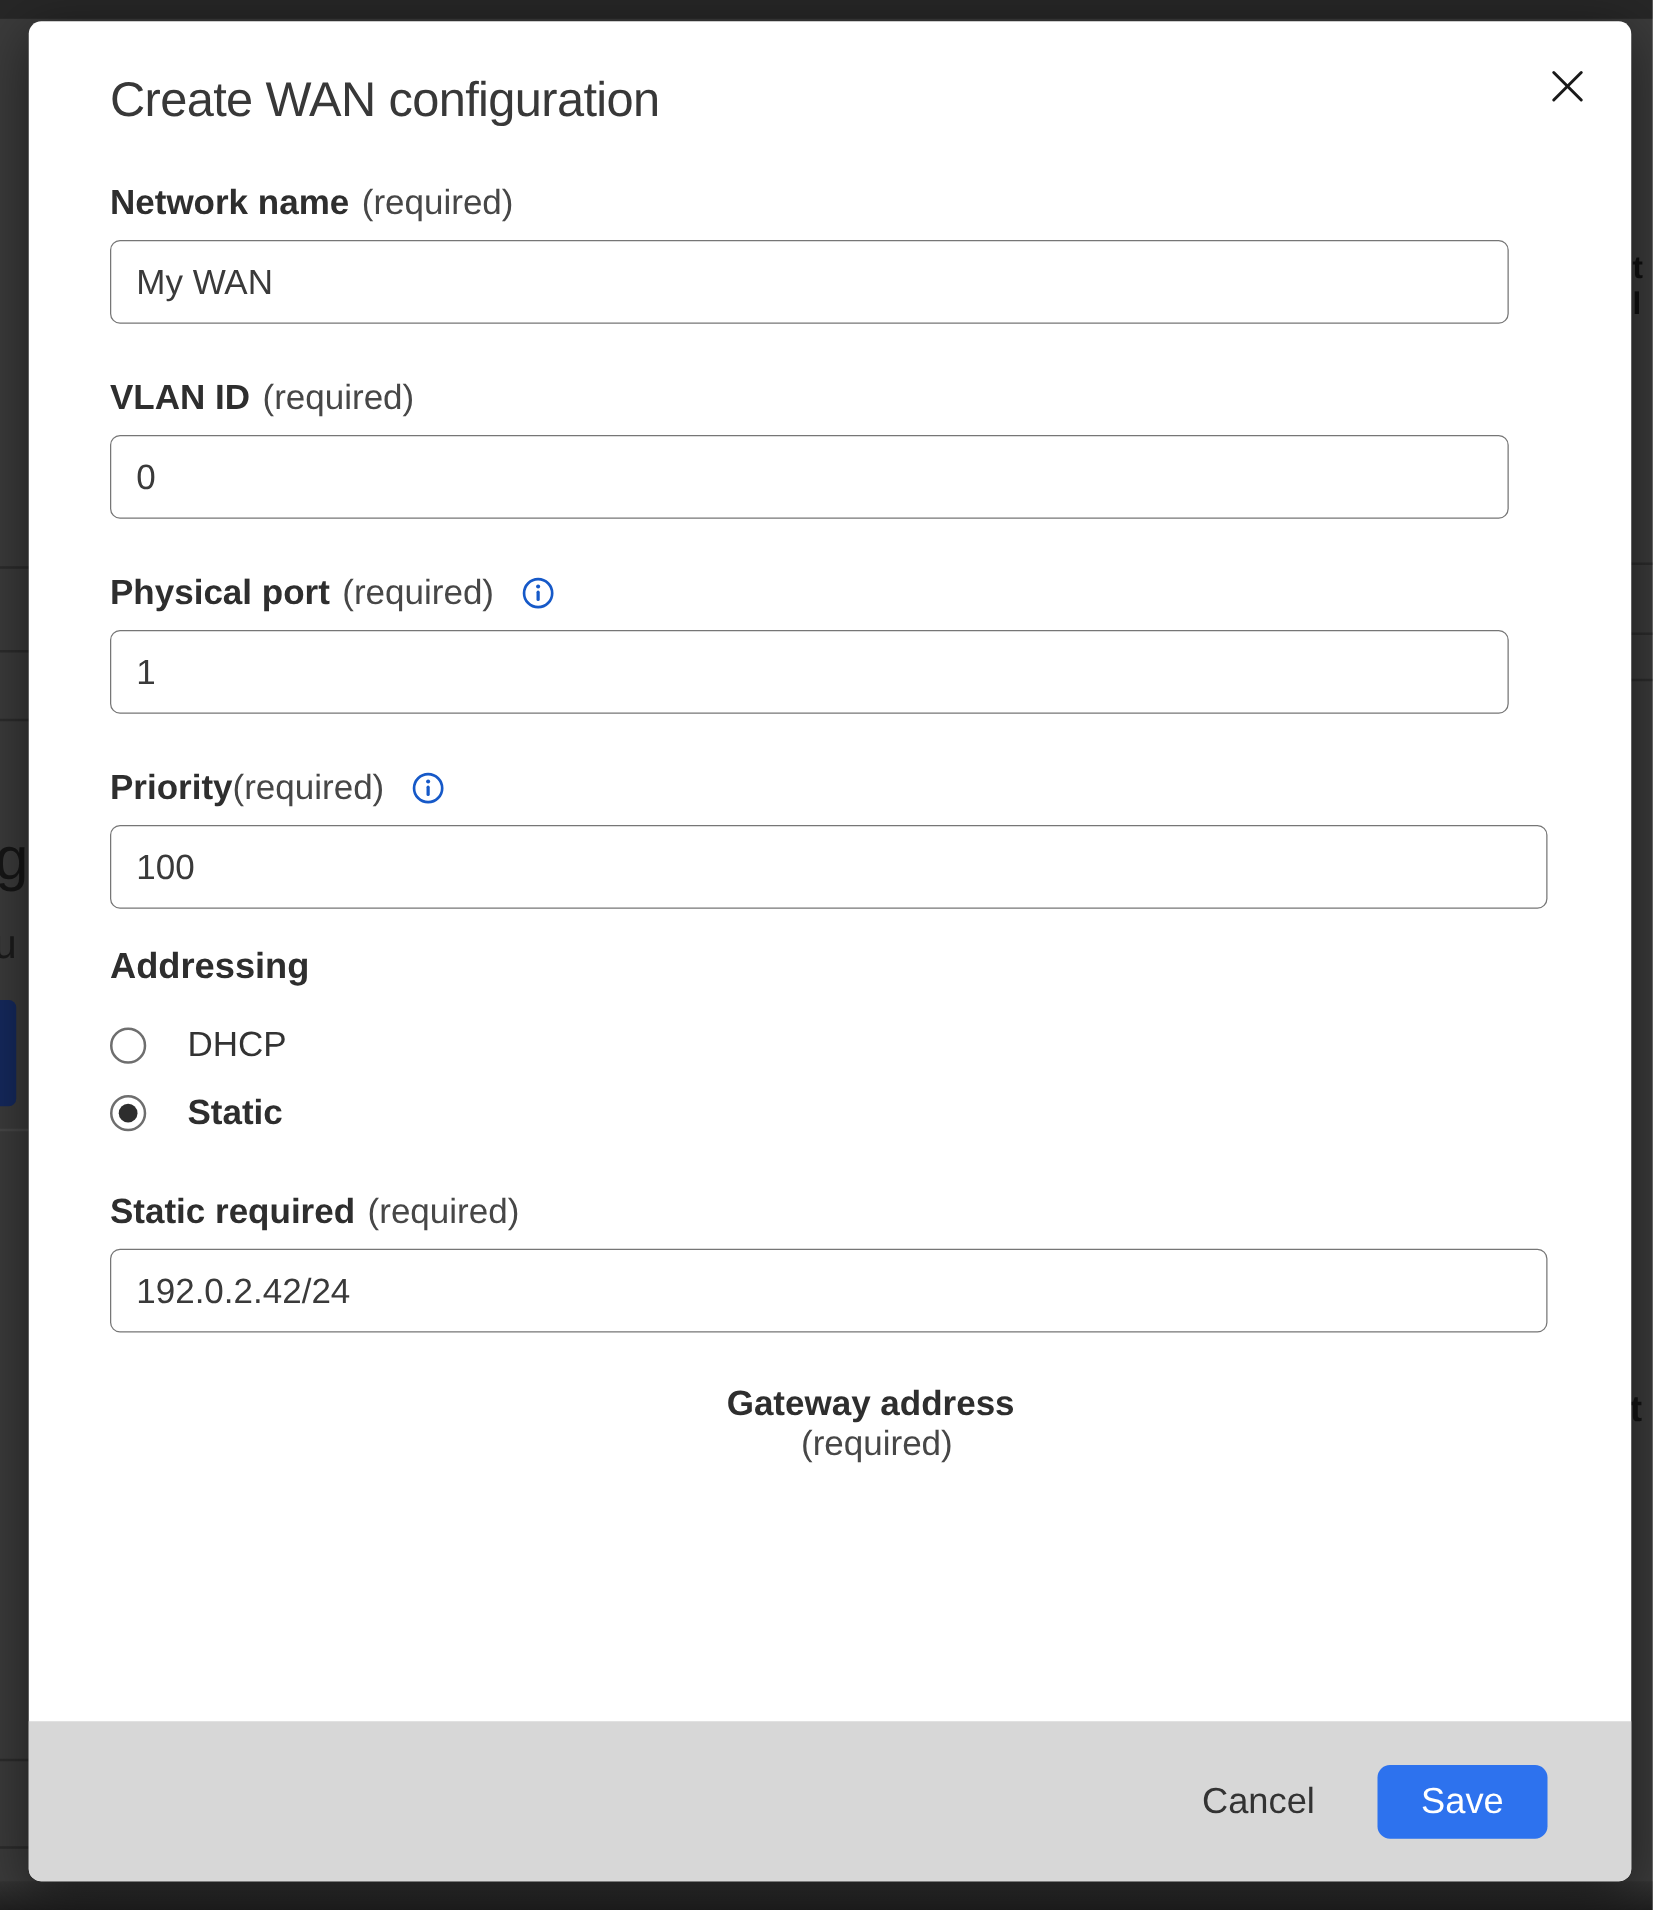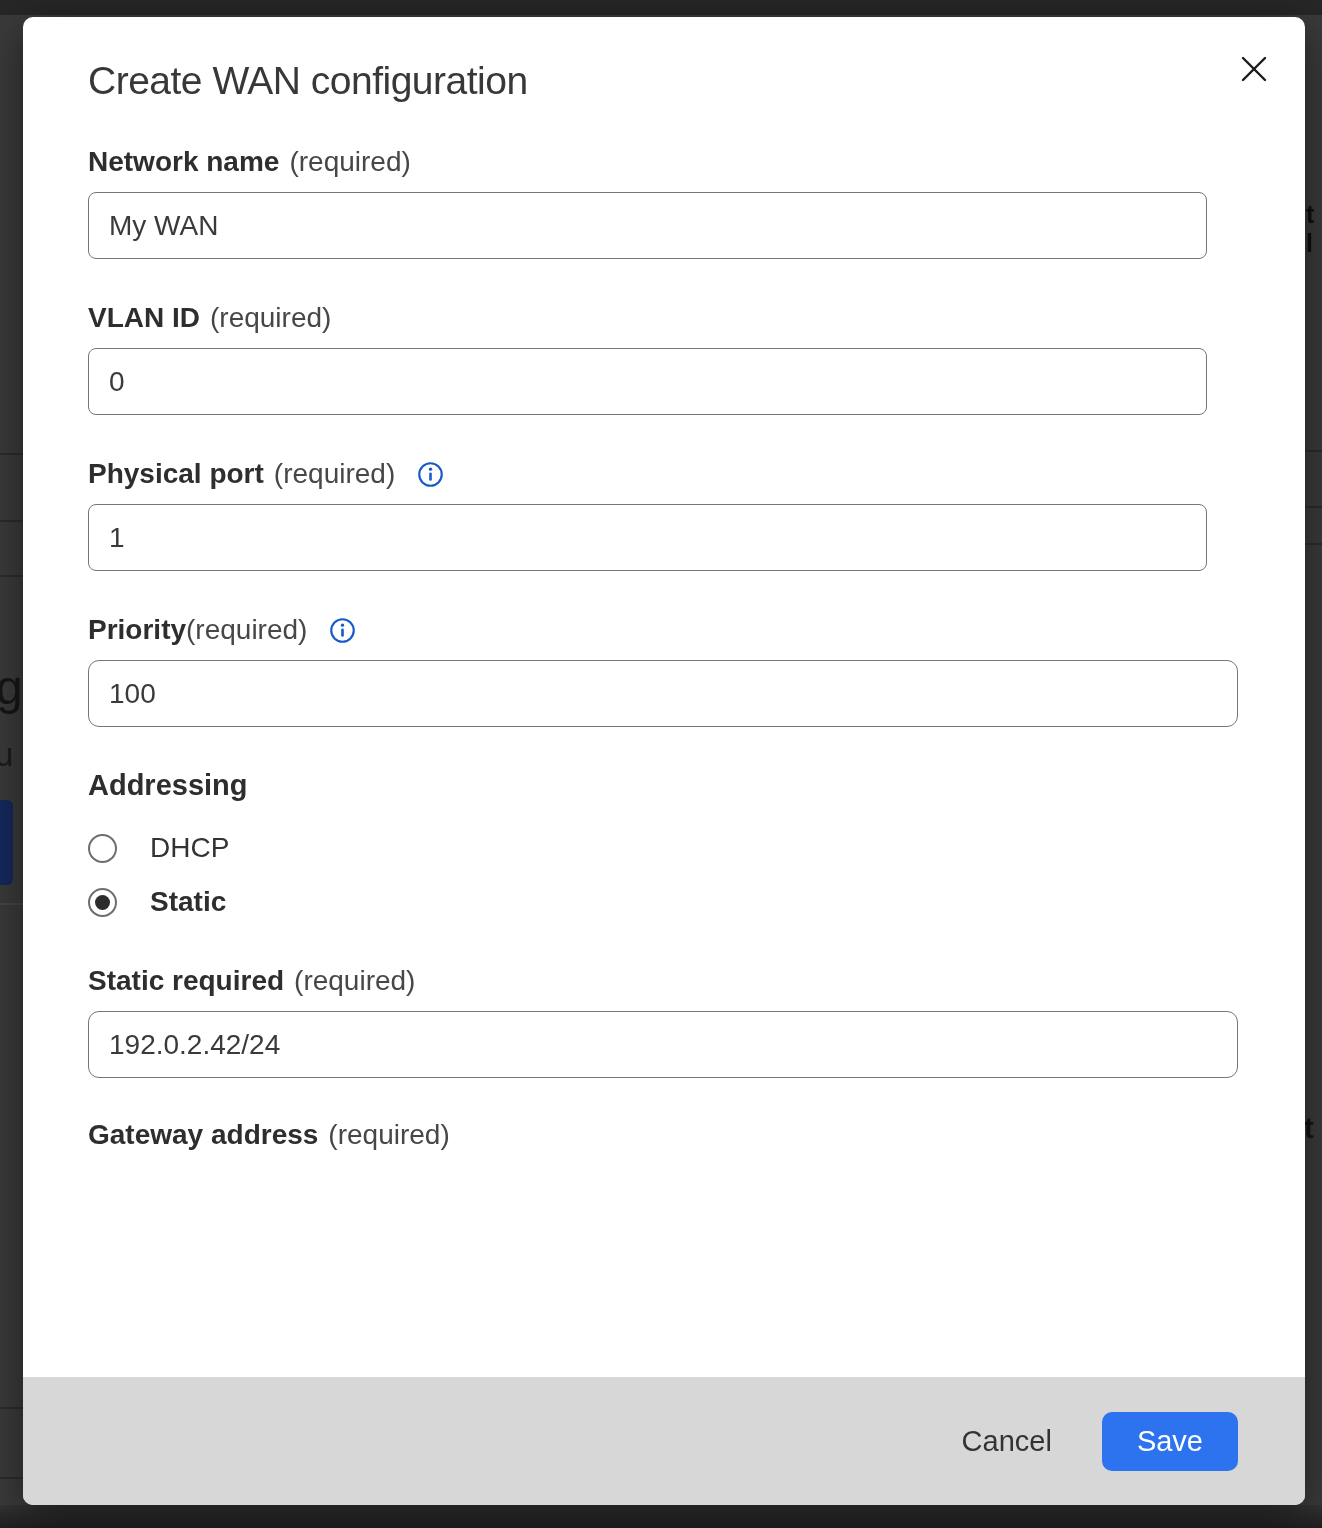--- a/index.html
+++ b/index.html
@@ -30,29 +30,29 @@
   .field-label { display:flex; align-items:center; margin-top:43px; }
   .lbl  { font-size:28px; font-weight:700; color:#2e2e2e; }
   .req  { font-size:28px; font-weight:400; color:#474747; margin-left:10px; }
   .req.nospace { margin-left:0; }
   .info-icon { margin-left:22px; display:inline-flex; }
 
   .text-input { display:block; margin-top:14px; height:67px; width:1119px;
                 border:1.5px solid #767676; border-radius:8px; background:#fff;
                 font-family:"Liberation Sans", sans-serif;
                 font-size:28px; color:#3a3a3a; padding:0 20px; }
-  .text-input.wide { width:1150px;border-radius:11px; }
+  .text-input.wide { width:1150px; }
 
   .div-input { margin-top:16px; height:67px; width:1150px; border:3px solid #2a6df4;
                border-radius:8px; background:#fff; display:flex; align-items:center;
                padding:0 18px; font-size:28px; color:#3a3a3a;
                box-shadow:0 0 0 3px #ffffff, 0 0 0 7px #2a6df4; }
   .caret { display:inline-block; width:2.5px; height:36px; background:#2f2f2f; margin-left:2px; }
 
-  .section-heading { font-size:29px; font-weight:700; color:#2e2e2e; margin-top:42px; }
+  .section-heading { font-size:29px; font-weight:700; color:#2e2e2e; margin-top:30px; }
 
   .radio-row { display:flex; align-items:center; margin-top:29px; height:34px; cursor:pointer; }
   .radio-row + .radio-row { margin-top:20px; }
   .radio { width:29px; height:29px; border:2.5px solid #6e6e6e; border-radius:50%;
            display:flex; align-items:center; justify-content:center; background:#fff; }
   .radio.selected::after { content:""; width:15px; height:15px; border-radius:50%; background:#2d2d2d; }
   .radio-label { font-size:28px; color:#333; margin-left:33px; }
   .radio-label.bold { font-weight:700; color:#2e2e2e; }
 
   .modal-footer { position:absolute; left:0; bottom:0; width:1282px; height:128px;
@@ -149,21 +149,21 @@
         <span class="radio selected"></span>
         <span class="radio-label bold">Static</span>
       </div>
 
       <div class="field-label" style="margin-top:46px;">
         <span class="lbl">Static required</span>
         <span class="req">(required)</span>
       </div>
       <input class="text-input wide" type="text" readonly="" value="192.0.2.42/24" style="">
 
-      <div class="field-label" style="margin-top:41px;">
+      <div class="field-label" style="margin-top:41px;flex-direction:column;">
         <span class="lbl">Gateway address</span>
         <span class="req">(required)</span>
       </div>
     </div>
 
     <div class="modal-footer">
       <button class="cancel-btn">Cancel</button>
       <button class="save-btn">Save</button>
     </div>
   </div>

